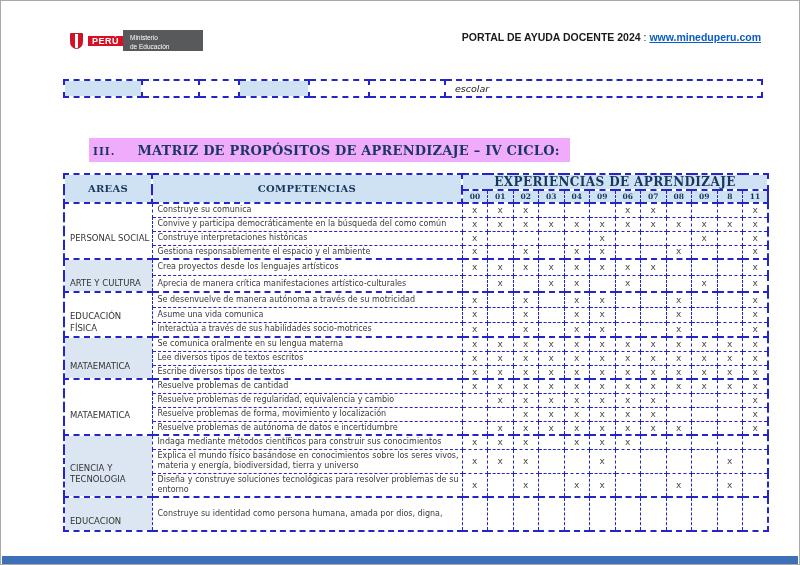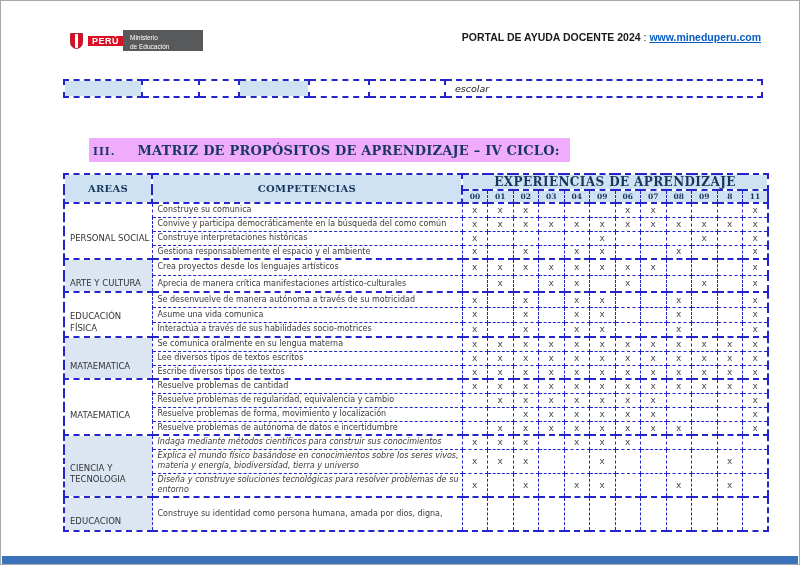--- a/index.html
+++ b/index.html
@@ -49,21 +49,21 @@
   .matrix thead th { background: #cfe2f3; color: #16365c; font-family: "DejaVu Serif", serif;
     border-width: 2px; }
   .matrix thead th.big { font-size: 10px; letter-spacing: 0.3px; }
   .matrix th.exp-span { font-size: 12px; height: 11px; letter-spacing: 0.4px; }
   .matrix th.exp-num { font-size: 7.5px; height: 13px; border-width: 1px 1px 2px 1px; text-align: center; }
   .area-cell { font: 8.5px/1.35 "DejaVu Sans", sans-serif; color: #333; vertical-align: middle;
     padding: 18px 2px 2px 5px; text-align: left; }
   .area-cell.shaded { background: #dce6f2; }
   .comp-cell { font: 8px/1.3 "DejaVu Sans", sans-serif; color: #3a3a3a; padding: 1px 3px 1px 5px;
     text-align: left; vertical-align: middle; height: 14px; }
-  .comp-cell.justify { text-align: justify; font-style: italic; }
+  .comp-cell.justify { text-align: justify; }
   .mark-cell { font: 9px/1 "DejaVu Sans", sans-serif; color: #4a4a4a; text-align: center; vertical-align: middle; }
   .matrix td.section-start { border-top-width: 2px; }
 
   
   .bottom-bar { position: absolute; left: 1px; right: 1px; bottom: 0; height: 8px; background: #3a71b8; }
 </style>
 </head>
 <body>
 
 <div class="page">

